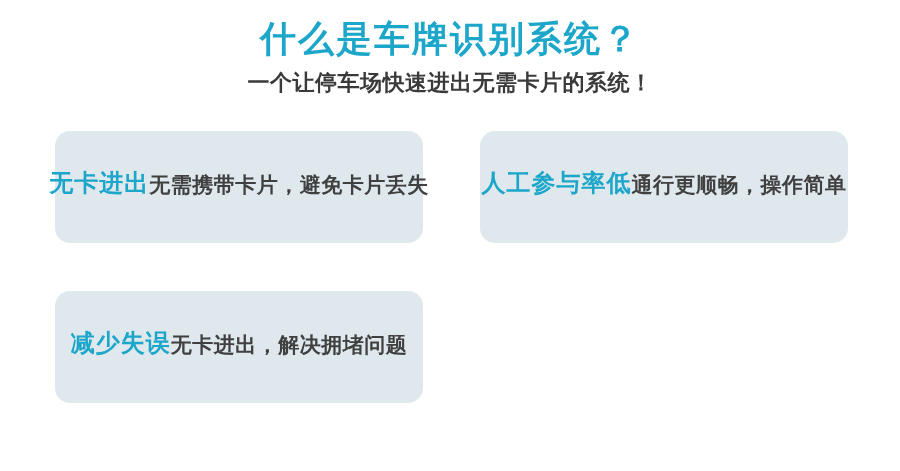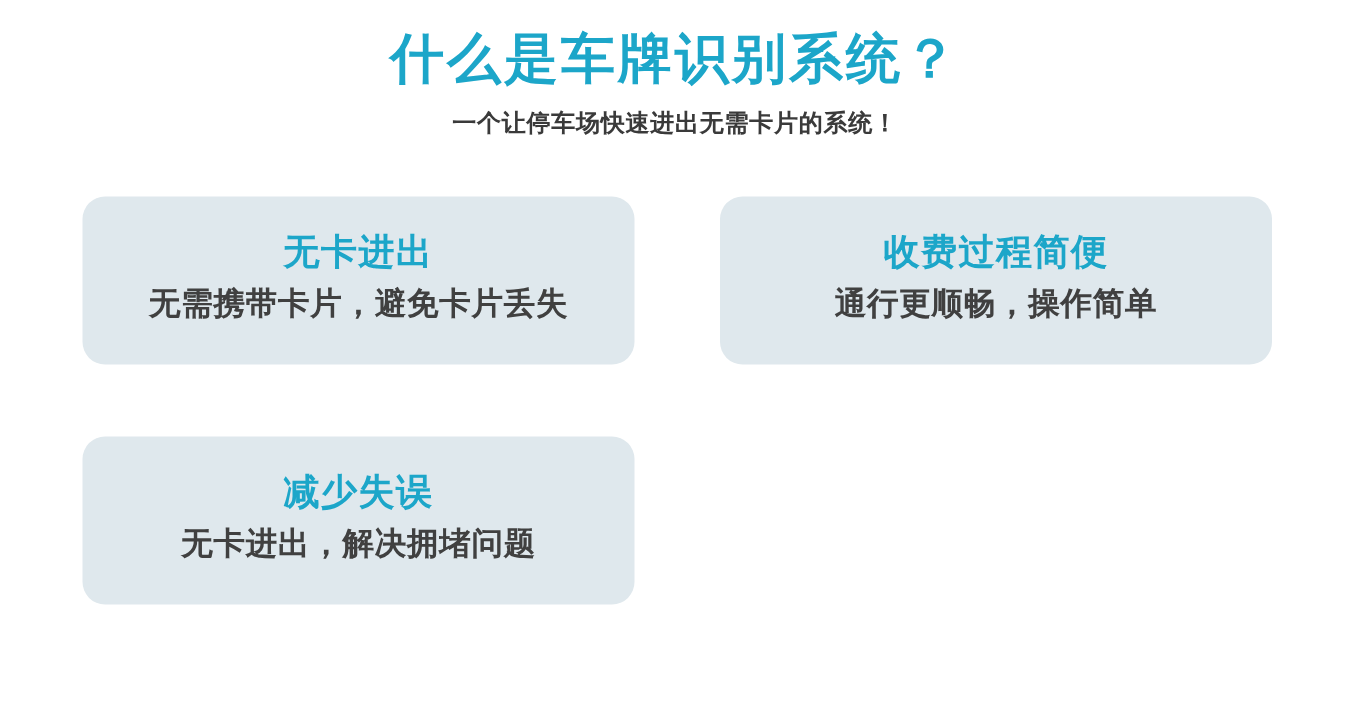--- a/index.html
+++ b/index.html
@@ -37,21 +37,21 @@
     line-height: 46px;
     font-weight: 700;
     letter-spacing: 2px;
     color: #1ca6c9;
     white-space: nowrap;
   }
 
   .sub-title {
     margin: 0;
     padding-top: 6px;
-    font-size: 16px;
+    font-size: 22px;
     line-height: 30px;
     font-weight: 700;
     letter-spacing: 0.5px;
     color: #3a3a3a;
     white-space: nowrap;
     font-family: Liberation Serif, serif;
   }
 
   
   .card-grid {
@@ -64,21 +64,21 @@
     grid-template-columns: 368px 368px;
     grid-template-rows: 112px 112px;
     column-gap: 57px;
     row-gap: 48px;
   }
 
   .card {
     background: #dfe8ed;
     border-radius: 15px;
     display: flex;
-    flex-direction: column;
+    flex-direction: row;
     align-items: center;
     justify-content: center;
     box-sizing: border-box;
     padding: 4px 10px 8px 10px;
   }
 
   .card-heading {
     font-size: 24px;
     line-height: 32px;
     font-weight: 700;
@@ -109,21 +109,21 @@
   </div>
 
   <div class="card-grid">
 
     <div class="card">
       <div class="card-heading">无卡进出</div>
       <div class="card-desc">无需携带卡片，避免卡片丢失</div>
     </div>
 
     <div class="card">
-      <div class="card-heading">收费过程简便</div>
+      <div class="card-heading">人工参与率低</div>
       <div class="card-desc">通行更顺畅，操作简单</div>
     </div>
 
     <div class="card">
       <div class="card-heading">减少失误</div>
       <div class="card-desc">无卡进出，解决拥堵问题</div>
     </div>
 
 
   </div>

